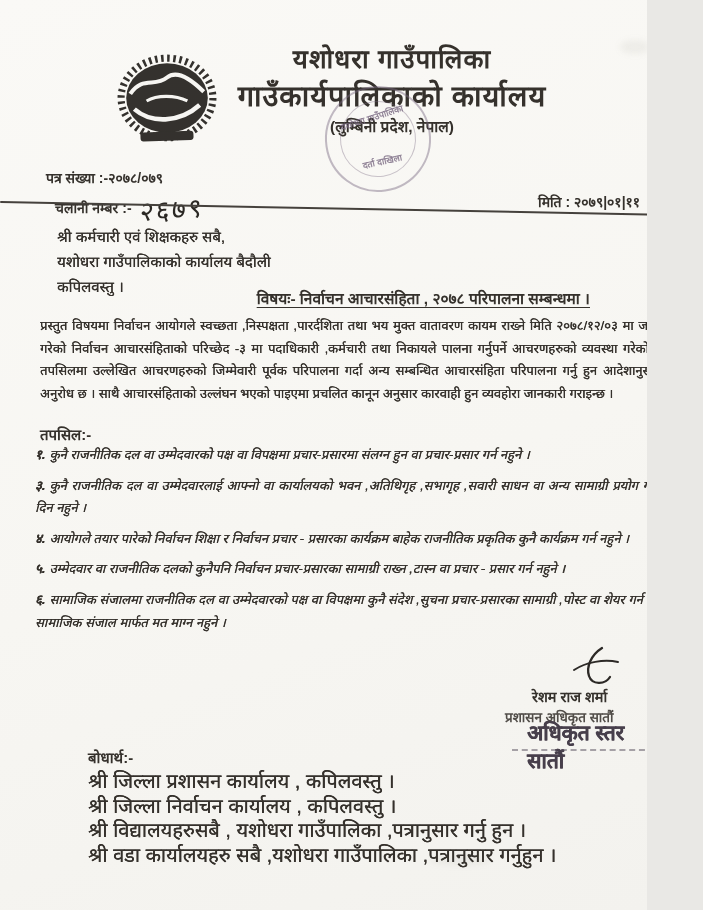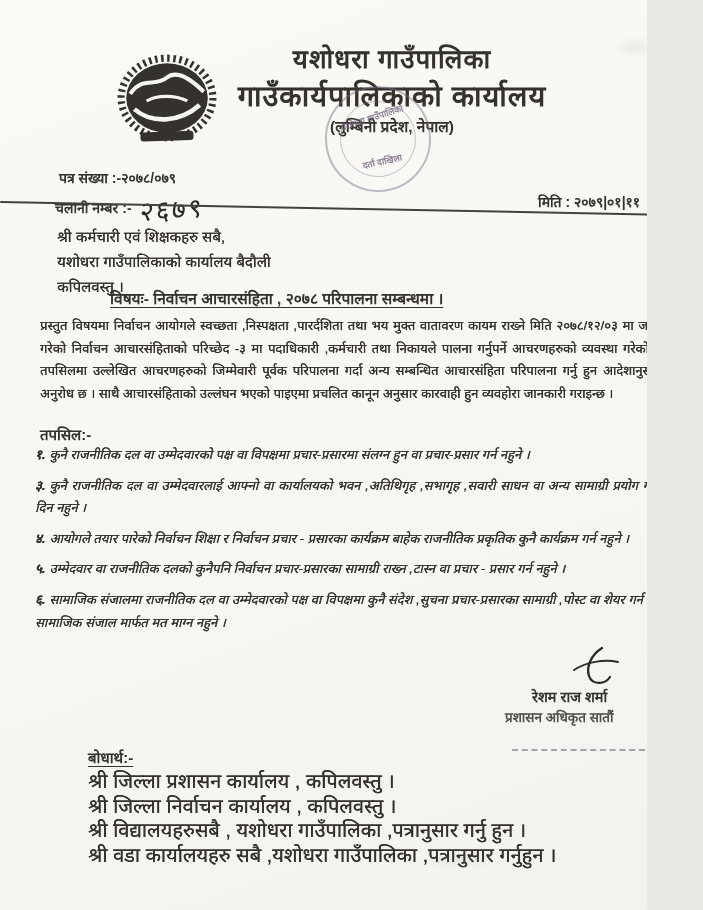--- a/index.html
+++ b/index.html
@@ -29,57 +29,57 @@
   }
   .round-stamp .inner{
     position:absolute;inset:13px;border-radius:50%;
     border:1px solid rgba(122,106,130,.38);
   }
   .stamp-txt{font-size:9px;font-weight:700;color:rgba(118,101,127,.78);white-space:nowrap;}
   .stamp-txt.top{transform:rotate(-10deg) translateY(-16px);}
   .stamp-txt.bottom{transform:rotate(-4deg) translateY(16px);}
   
   .reftext{font-size:14px;font-weight:700;}
-  .ref1{left:59px;top:168px;text-align:center;}
+  .ref1{left:46px;top:168px;text-align:center;}
   .ref2{left:55px;top:190px;}
   .hand-number{
     display:inline-block;font-size:27px;font-weight:400;letter-spacing:2px;
     transform:rotate(-4deg) skewX(-8deg);vertical-align:-6px;margin-left:8px;color:#2b2824;
   }
   .miti{left:538px;top:192px;}
   .rule{
     left:0;top:201px;width:702px;height:2.4px;background:#45413c;
     transform:rotate(1.1deg);transform-origin:left center;border-radius:2px;
   }
   
   .addressee{left:57px;top:224px;font-size:15px;line-height:25px;font-weight:400;
     text-shadow:.3px 0 0 currentColor;}
   
   .subject{
-    left:110px;top:287px;width:480px;text-align:left;font-size:15.5px;font-weight:700;
+    left:110px;top:287px;width:480px;text-align:right;font-size:15.5px;font-weight:700;
     text-decoration:underline;text-underline-offset:3px;
   }
   
   .bodytext{font-size:13px;line-height:22.6px;font-weight:400;text-shadow:.3px 0 0 currentColor;}
   .para{left:40px;top:315px;width:620px;text-align:justify;}
   .tapasil{left:40px;top:424px;font-size:15px;font-weight:700;}
   .items{left:35px;top:444px;width:634px;}
   .item{margin:0 12px 8px 0;text-align:justify;font-style:italic;}
   .item .num{font-weight:700;margin-right:4px;}
   
   .sig-svg{left:556px;top:644px;}
   .sig-name{left:532px;top:686px;font-size:14.5px;font-weight:700;}
   .sig-title-small{left:505px;top:708px;font-size:13.5px;font-weight:700;opacity:.85;}
   .sig-title-stamp{left:527px;top:718px;font-size:21px;font-weight:700;color:#473f4b;
     text-shadow:.4px 0 0 currentColor;}
   .sig-dashes{left:512px;top:749px;width:172px;height:0;
     border-top:2.5px dashed rgba(86,78,92,.5);}
   
   .bodartha-label{left:88px;top:747px;font-size:15px;font-weight:700;
-    text-decoration:underline;text-underline-offset:3px;}
+    text-underline-offset:3px;}
   .bodartha-list{left:88px;top:769px;font-size:20px;line-height:24.5px;font-weight:400;
     text-shadow:.3px 0 0 currentColor;}
   
   .smudge{background:rgba(120,115,108,.08);border-radius:50%;filter:blur(3px);}
   .sm1{left:430px;top:855px;width:60px;height:10px;}
   .sm2{left:620px;top:40px;width:30px;height:14px;}
 </style>
 </head>
 <body>
 
@@ -142,20 +142,21 @@
   </div>
 
   <div class="abs sig-svg">
     <svg viewBox="0 0 70 46" width="70" height="46" aria-hidden="true">
       <path d="M46 4 C35 11 30 23 33 32 C36 41 49 41 54 33" stroke="#2c2926" stroke-width="2.3" fill="none" stroke-linecap="round"></path>
       <path d="M18 26 C30 18 48 15 62 18" stroke="#2c2926" stroke-width="2" fill="none" stroke-linecap="round"></path>
     </svg>
   </div>
   <div class="abs sig-name">रेशम राज शर्मा</div>
   <div class="abs sig-title-small">प्रशासन अधिकृत सातौं</div>
+  <div class="abs sig-title-stamp">अधिकृत स्तर सातौं</div>
   <div class="abs sig-dashes"></div>
 
   <div class="abs bodartha-label">बोधार्थ:-</div>
   <div class="abs bodartha-list">
     <div>श्री जिल्ला प्रशासन कार्यालय , कपिलवस्तु ।</div>
     <div>श्री जिल्ला निर्वाचन कार्यालय , कपिलवस्तु ।</div>
     <div>श्री विद्यालयहरुसबै , यशोधरा गाउँपालिका ,पत्रानुसार गर्नु हुन ।</div>
     <div>श्री वडा कार्यालयहरु सबै ,यशोधरा गाउँपालिका ,पत्रानुसार गर्नुहुन ।</div>
   </div>
 

